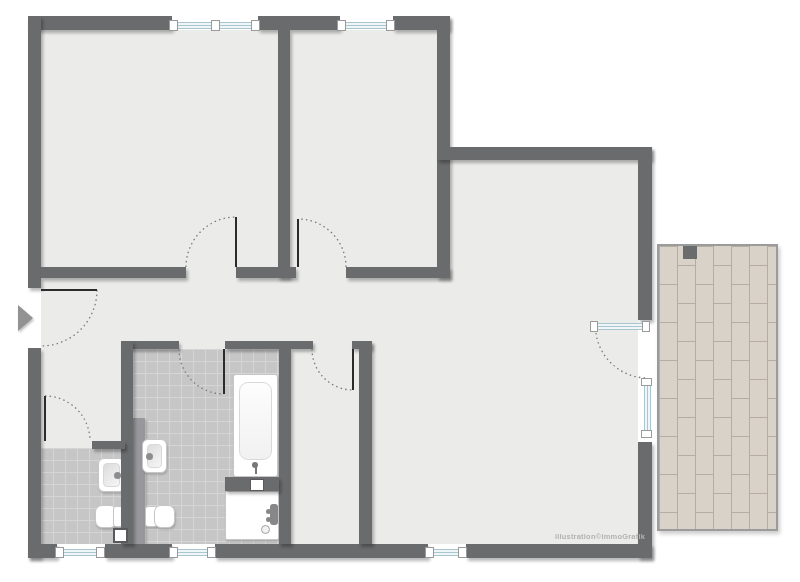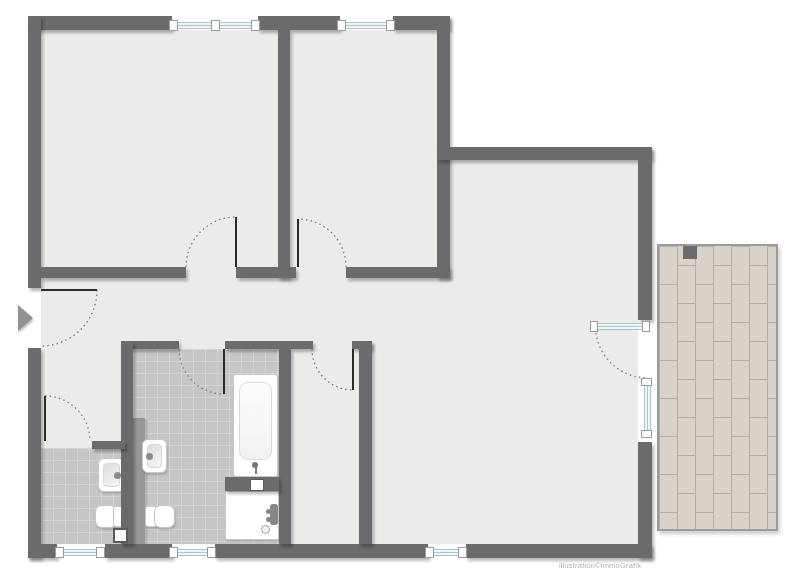--- a/index.html
+++ b/index.html
@@ -176,15 +176,15 @@
     <line class="leaf" x1="45" y1="396" x2="45" y2="441"></line>
     <path class="arc" d="M 179 349 A 45 45 0 0 0 224 394"></path>
     <line class="leaf" x1="224" y1="349" x2="224" y2="394"></line>
     <path class="arc" d="M 312 349 A 41 41 0 0 0 353 390"></path>
     <line class="leaf" x1="353" y1="349" x2="353" y2="390"></line>
     <path class="arc" d="M 596 333 A 52 52 0 0 0 648 378"></path>
   </svg>
 
   <div class="abs arrow" style="left:18px;top:305px;"></div>
 
-  <div class="abs watermark" style="left:540px;top:561px;width:120px;">illustration©immoGrafik</div>
+  <div class="abs watermark" style="left:540px;top:532px;width:120px;font-weight:bold;">illustration©immoGrafik</div>
 
 </div>
 
 </body></html>

